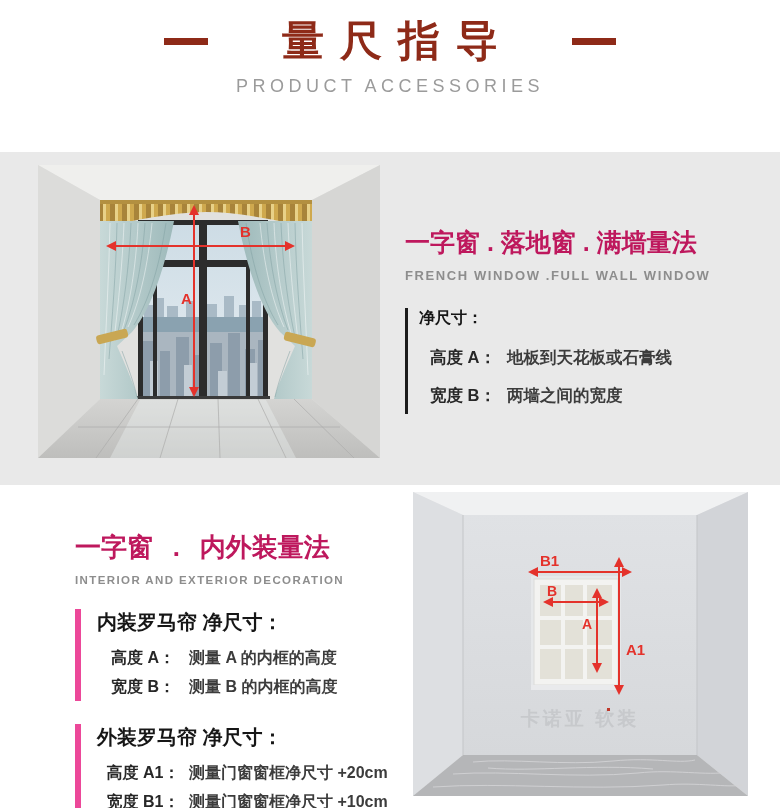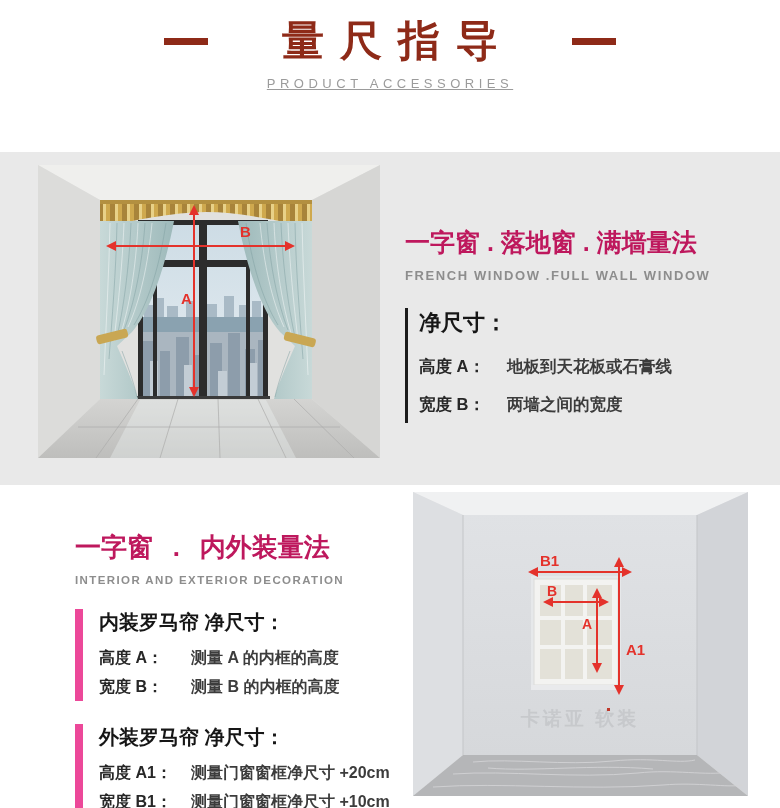--- a/index.html
+++ b/index.html
@@ -12,39 +12,39 @@
   
   .header { position:absolute; top:0; left:0; width:780px; height:152px; background:#fff; }
   .title-row { display:flex; align-items:center; justify-content:center; gap:58px; padding-top:16px; }
   .dash { width:44px; height:7px; background:#8e2a18; }
   .header-title {
     font-size:42px; font-weight:bold; color:#8e2a18;
     letter-spacing:16px; text-indent:16px; line-height:50px; white-space:nowrap;
   }
   .header-sub {
     text-align:center; margin-top:10px; color:#9b9b9b;
-    font-size:13px; letter-spacing:4.5px;text-decoration:underline;
+    font-size:18px; letter-spacing:4.5px;
   }
   
   .sec1 { position:absolute; top:152px; left:0; width:780px; height:333px; background:#e9e9e9; }
   .img1 { position:absolute; left:38px; top:165px; }
   .sec1-text { position:absolute; left:405px; top:196px; width:368px; }
   .sec-title { font-size:25px; font-weight:bold; color:#be185d; white-space:nowrap;margin-top:30px; }
   .sec-sub { margin-top:9px; font-size:13px; font-weight:bold; color:#8d8d8d; letter-spacing:1.6px; white-space:nowrap; }
   .bar-block { margin-top:25px; border-left:3px solid #1c1c1c; padding-left:11px; }
-  .measure-heading { font-size:22px; font-weight:bold; color:#161616; margin-bottom:9px; }
+  .measure-heading { font-size:16px; font-weight:bold; color:#161616; margin-bottom:9px; }
   .mrow { display:flex; font-size:16.5px; line-height:38px; white-space:nowrap; }
-  .mlabel { width:88px; flex:none; font-weight:bold; color:#272727; }
+  .mlabel { width:88px; flex:none; font-weight:bold; color:#272727;text-align:center; }
   .mdesc { font-weight:bold; color:#3c3c3c; }
   
   .sec2 { position:absolute; top:485px; left:0; width:780px; height:323px; background:#fff; }
   .sec2-text { position:absolute; left:75px; top:500px; width:330px; }
   .sec2-text .sec-title { font-size:26px;font-family:Liberation Mono, monospace; }
   .sec2-text .sec-sub { font-size:11.5px; letter-spacing:1.4px; }
-  .group { margin-top:23px; border-left:8px solid #ec4899; padding-left:16px; }
+  .group { margin-top:23px; border-left:6px solid #ec4899; padding-left:16px; }
   .group .measure-heading { font-size:20px; margin-bottom:7px; }
   .group .mrow { font-size:16px; line-height:29px; }
   .group .mlabel { width:92px; }
   .img2 { position:absolute; left:413px; top:492px; }
   text.red-label { font-weight:bold; fill:#e4322b; font-family:"Liberation Sans","DejaVu Sans",sans-serif; }
 </style>
 </head>
 <body>
 
 <div class="page">

